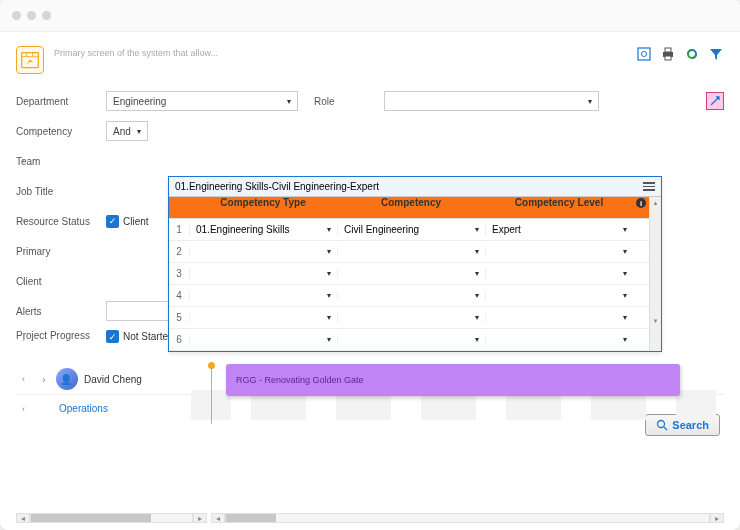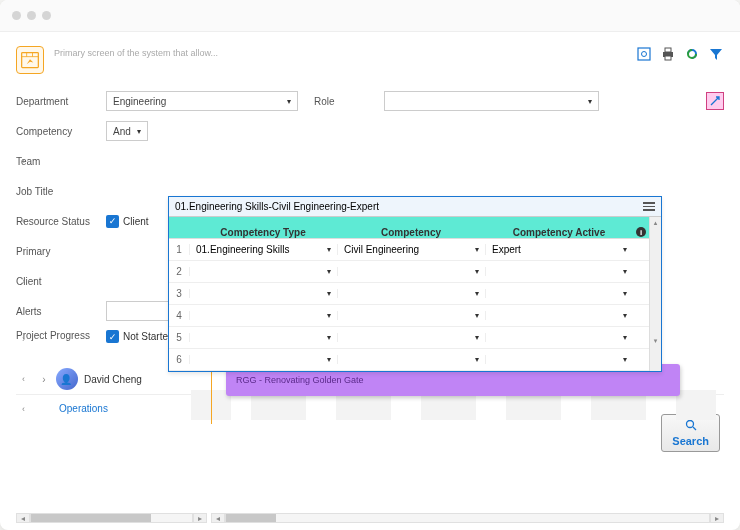--- a/index.html
+++ b/index.html
@@ -21,24 +21,24 @@
 .form-row { display: flex; align-items: center; margin-bottom: 8px; min-height: 22px; }
 .form-label { width: 90px; font-size: 10px; color: #555; flex-shrink: 0; }
 .select-box { border: 1px solid #ccc; height: 20px; padding: 0 6px; font-size: 10px; display: flex; align-items: center; justify-content: space-between; background: #fff; min-width: 170px; }
 .select-box.small { min-width: 48px; }
 .caret { font-size: 8px; color: #333; }
 .caret-v::after { content:'▾'; }
 .checkbox-group { display: flex; gap: 12px; flex-wrap: wrap; }
 .chk { display: flex; align-items: center; gap: 4px; font-size: 10px; color: #333; }
 .chk-box { width: 13px; height: 13px; background: #1976d2; border-radius: 2px; display: flex; align-items: center; justify-content: center; color: #fff; font-size: 9px; }
 .right-icon { width: 18px; height: 18px; border: 1px solid #d06; display:flex; align-items:center; justify-content:center; margin-left: 8px;}
-.search-btn { position: absolute; right: 20px; top: 382px; background: linear-gradient(#f8f8f8,#e8e8e8); border: 1px solid #999; border-radius: 3px; padding: 4px 10px; font-size: 11px; font-weight: bold; color: #1976d2; cursor: pointer; display:flex; align-items:center; gap:4px;flex-direction:column;}
-.comp-popup { position: absolute; top: 164px; left: 168px; width: 494px; background: #fff; border: 1px solid #1976d2; z-index: 10; font-size: 10px; box-shadow: 0 2px 4px rgba(0,0,0,0.1);}
+.search-btn { position: absolute; right: 20px; top: 382px; background: linear-gradient(#f8f8f8,#e8e8e8); border: 1px solid #999; border-radius: 3px; padding: 4px 10px; font-size: 11px; font-weight: bold; color: #1976d2; cursor: pointer; display:flex; align-items:center; gap:4px;}
+.comp-popup { position: absolute; top: 144px; left: 168px; width: 494px; background: #fff; border: 1px solid #1976d2; z-index: 10; font-size: 10px; box-shadow: 0 2px 4px rgba(0,0,0,0.1);}
 .comp-input-row { height: 20px; display: flex; align-items: center; padding: 0 6px; border-bottom: 1px solid #ccc; justify-content: space-between; background:#eef5fc;}
-.comp-header-row { display: flex; background: #5eead4; border-bottom: 1px solid #ddd; height: 22px; align-items:flex-end; font-weight:bold; color:#333;}
+.comp-header-row { display: flex; background: #f97316; border-bottom: 1px solid #ddd; height: 22px; align-items:flex-start; font-weight:bold; color:#333;}
 .comp-header-row .cell { flex:1; text-align:center; font-size:10px;}
 .comp-data-row { display: flex; height: 22px; border-bottom: 1px solid #eee; align-items:center;}
 .comp-data-row .rownum { width: 20px; text-align:center; color:#666; font-size:10px;}
 .comp-data-row .dcell { flex:1; display:flex; align-items:center; justify-content:space-between; padding:0 6px; font-size:10px; border-left:1px solid #eee;}
 .comp-body { display:flex; }
 .comp-rows { flex:1; }
 .scroll-right { width:12px; background:#f0f0f0; border-left:1px solid #ddd;}
 .hamburger { display:flex; flex-direction:column; gap:2px; cursor:pointer;}
 .hamburger span { display:block; width:12px; height:1.5px; background:#555;}
 .schedule-area { margin-top: 12px; position: relative; height: 60px; }
@@ -251,21 +251,21 @@
             <span></span>
             <span></span>
           </div>
       </div>
       <div class="comp-body">
         <div class="comp-rows">
           <div class="comp-header-row">
             <div style="width:20px"></div>
             <div class="cell">Competency Type</div>
             <div class="cell">Competency</div>
-            <div class="cell">Competency Active</div>
+            <div class="cell">Competency Level</div>
             <div style="width:16px; display:flex; align-items:center; justify-content:center;">
               <svg width="12" height="12" viewBox="0 0 12 12">
                   <circle cx="6" cy="6" r="5" fill="#333"></circle>
                   <text x="6" y="9" text-anchor="middle" fill="#fff" font-size="8" font-weight="bold">i</text>
                 </svg>
             </div>
           </div>
           <div id="comp-rows-container">
               <div class="comp-data-row">
                 <div class="rownum">1</div>

